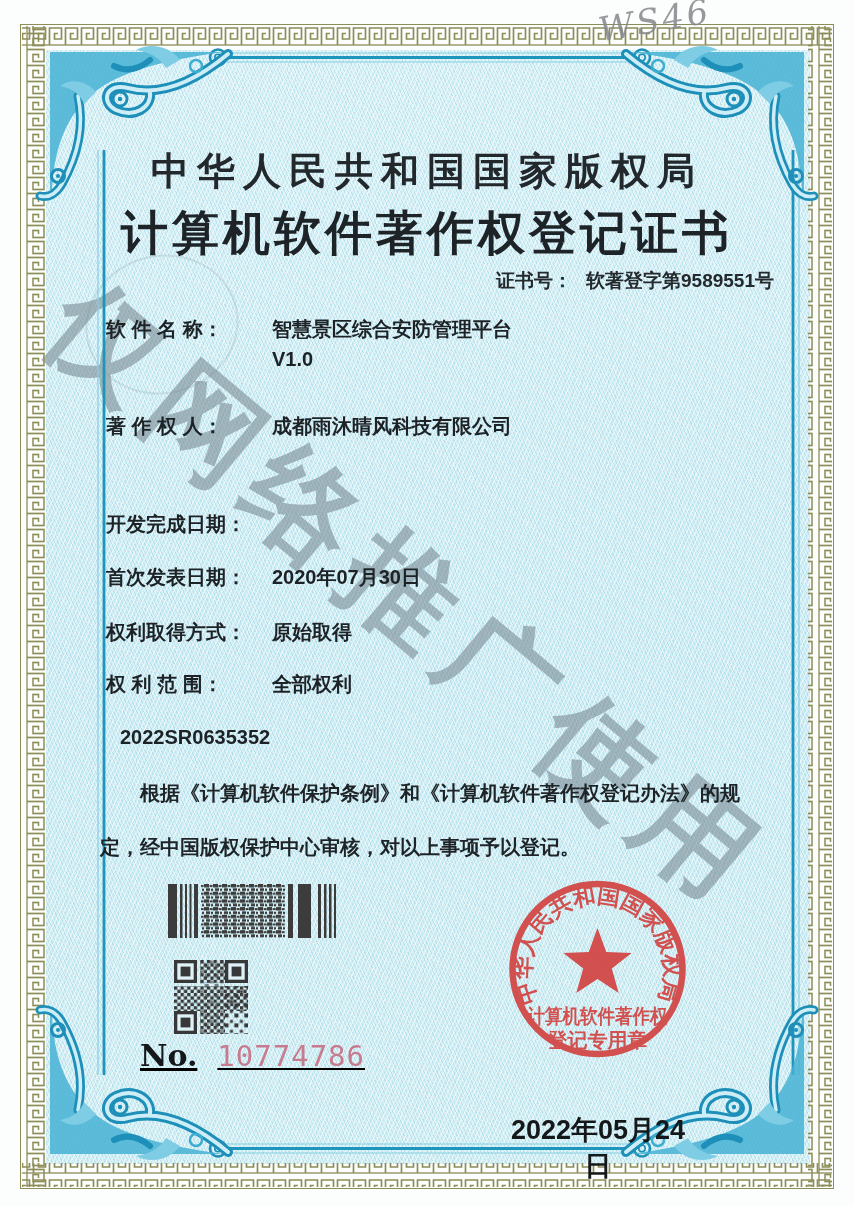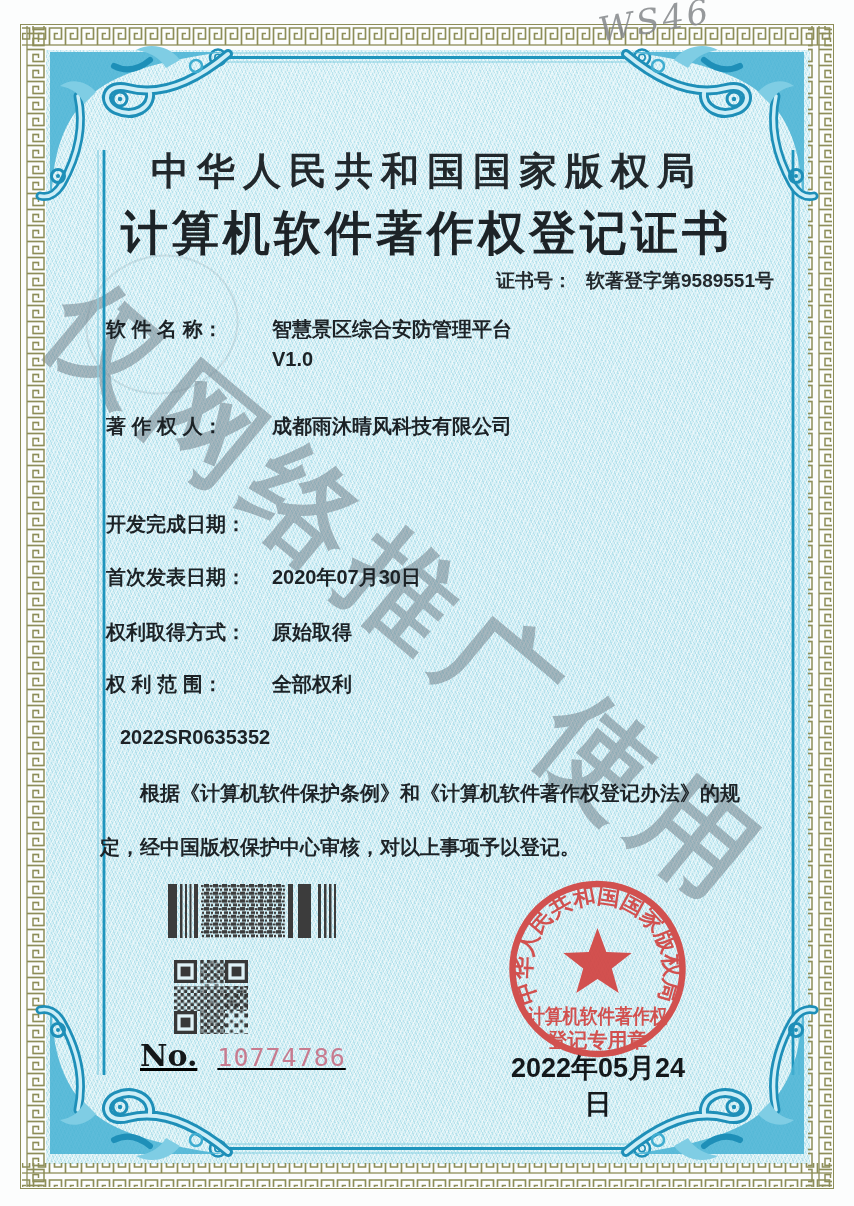--- a/index.html
+++ b/index.html
@@ -34,23 +34,23 @@
   .rows{position:absolute;left:106px;top:0;width:660px;}
   .row{position:absolute;display:flex;align-items:flex-start;font-size:20px;line-height:30px;}
   .flabel{white-space:pre;width:152px;flex:0 0 152px;font-weight:700;color:#1c2226;}
   .fvalue{margin-left:14px;font-weight:700;color:#1c2226;white-space:pre-line;}
   .para{
     position:absolute;left:100px;top:766px;width:660px;
     font-size:20px;line-height:54px;text-indent:2em;font-weight:700;color:#1d2327;
   }
   .serial{position:absolute;left:140px;top:1038px;display:flex;align-items:baseline;text-decoration:underline;}
   .serial .prefix{font-family:"DejaVu Serif",serif;font-size:30px;color:#15181a;font-weight:700;}
-  .serial .num{margin-left:20px;font-family:"DejaVu Sans Mono",monospace;font-size:25px;color:#c77b8f;letter-spacing:1px;}
+  .serial .num{margin-left:20px;font-family:"DejaVu Sans Mono",monospace;font-size:29px;color:#c77b8f;letter-spacing:1px;}
   .issue-date{
-    position:absolute;left:500px;top:1050px;width:196px;text-align:center;
+    position:absolute;left:500px;top:1112px;width:196px;text-align:center;
     font-size:27px;font-weight:700;color:#14181b;
   }
   .watermark{
     position:absolute;left:112px;top:250px;z-index:2;
     font-size:112px;font-weight:700;letter-spacing:16px;white-space:nowrap;
     color:#6e7e88;opacity:.52;transform:rotate(40deg);transform-origin:0 0;
     pointer-events:none;
   }
   .emboss{
     position:absolute;left:85px;top:255px;width:150px;height:135px;border-radius:50%;

